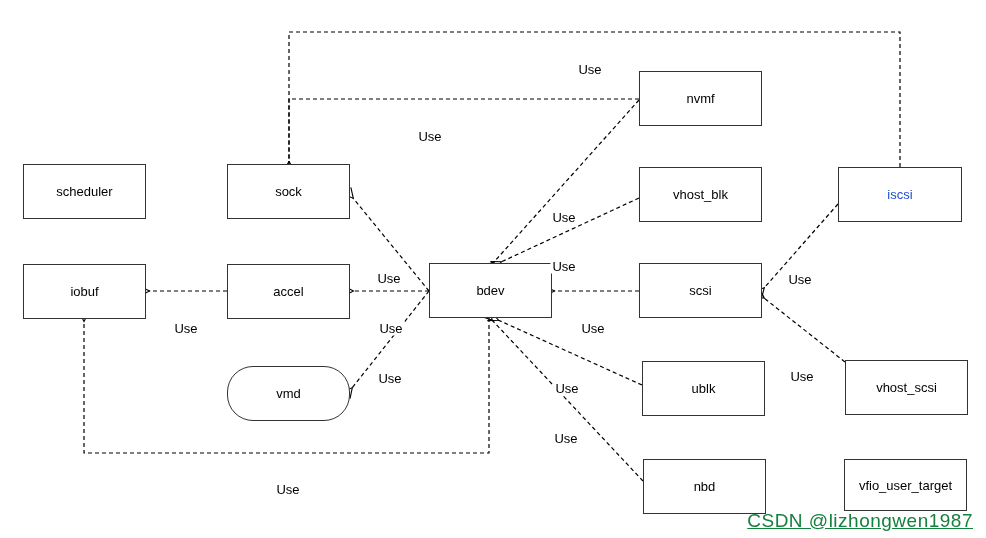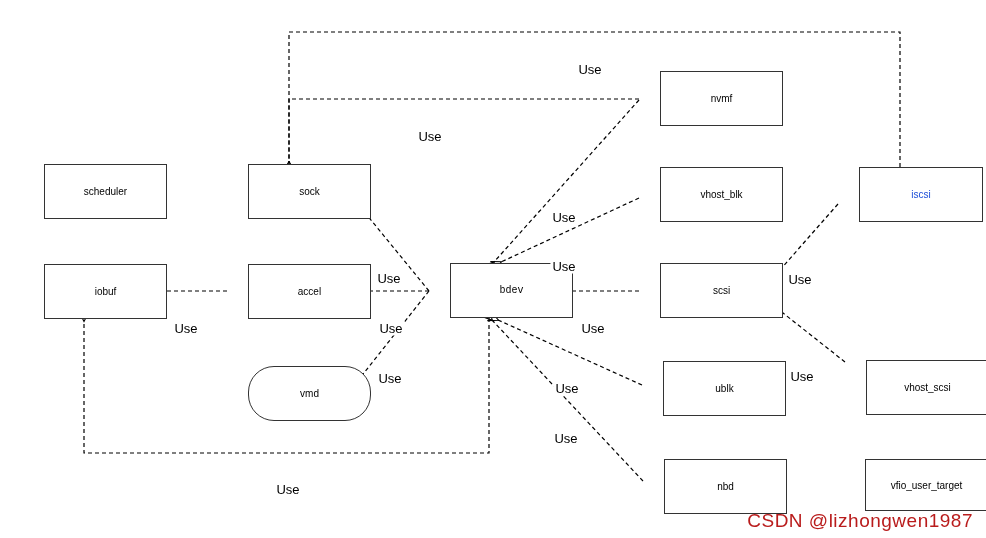--- a/index.html
+++ b/index.html
@@ -21,24 +21,23 @@
     width: 986px; height: 538px;
   }
   .node {
     position: absolute;
     box-sizing: border-box;
     background: #ffffff;
     border: 1px solid #333333;
     display: flex;
     align-items: center;
     justify-content: center;
-    font-size: 10px;
+    font-size: 13px;
     color: #000000;
     white-space: nowrap;
-    margin-left: 21px;
   }
   .edge-label {
     position: absolute;
     transform: translate(-50%, -50%);
     background: #ffffff;
     padding: 0 2px;
     font-size: 13px;
     color: #000000;
     line-height: 15px;
     white-space: nowrap;
@@ -78,21 +77,21 @@
         <polyline points="489,318 489,453 84,453 84,321" fill="none" stroke="#000000" stroke-width="1.2" stroke-dasharray="4 3" marker-end="url(#arrOpen)"></polyline>
         <polyline points="838,204 764,288" fill="none" stroke="#000000" stroke-width="1.2" stroke-dasharray="4 3" marker-end="url(#arrOpen)"></polyline>
         <polyline points="845,362 764,298" fill="none" stroke="#000000" stroke-width="1.2" stroke-dasharray="4 3" marker-end="url(#arrOpen)"></polyline>
       </svg></div>
   <div id="nodes-layer">
       <div class="node" style="left: 23px; top: 164px; width: 123px; height: 55px; background: rgb(255, 255, 255); border-color: rgb(51, 51, 51); color: rgb(0, 0, 0);">scheduler</div>
       <div class="node" style="left: 23px; top: 264px; width: 123px; height: 55px; background: rgb(255, 255, 255); border-color: rgb(51, 51, 51); color: rgb(0, 0, 0);">iobuf</div>
       <div class="node" style="left: 227px; top: 164px; width: 123px; height: 55px; background: rgb(255, 255, 255); border-color: rgb(51, 51, 51); color: rgb(0, 0, 0);">sock</div>
       <div class="node" style="left: 227px; top: 264px; width: 123px; height: 55px; background: rgb(255, 255, 255); border-color: rgb(51, 51, 51); color: rgb(0, 0, 0);">accel</div>
       <div class="node" style="left: 227px; top: 366px; width: 123px; height: 55px; background: rgb(255, 255, 255); border-color: rgb(51, 51, 51); color: rgb(0, 0, 0); border-radius: 26px;">vmd</div>
-      <div class="node" style="left: 429px; top: 263px; width: 123px; height: 55px; background: rgb(255, 255, 255); border-color: rgb(51, 51, 51); color: rgb(0, 0, 0); font-family: Liberation Mono, monospace;">bdev</div>
+      <div class="node" style="left: 429px; top: 263px; width: 123px; height: 55px; background: rgb(255, 255, 255); border-color: rgb(51, 51, 51); color: rgb(0, 0, 0);">bdev</div>
       <div class="node" style="left: 639px; top: 71px; width: 123px; height: 55px; background: rgb(255, 255, 255); border-color: rgb(51, 51, 51); color: rgb(0, 0, 0);">nvmf</div>
       <div class="node" style="left: 639px; top: 167px; width: 123px; height: 55px; background: rgb(255, 255, 255); border-color: rgb(51, 51, 51); color: rgb(0, 0, 0);">vhost_blk</div>
       <div class="node" style="left: 639px; top: 263px; width: 123px; height: 55px; background: rgb(255, 255, 255); border-color: rgb(51, 51, 51); color: rgb(0, 0, 0);">scsi</div>
       <div class="node" style="left: 642px; top: 361px; width: 123px; height: 55px; background: rgb(255, 255, 255); border-color: rgb(51, 51, 51); color: rgb(0, 0, 0);">ublk</div>
       <div class="node" style="left: 643px; top: 459px; width: 123px; height: 55px; background: rgb(255, 255, 255); border-color: rgb(51, 51, 51); color: rgb(0, 0, 0);">nbd</div>
       <div class="node" style="left: 838px; top: 167px; width: 124px; height: 55px; background: rgb(255, 255, 255); border-color: rgb(51, 51, 51); color: #1d4ed8;">iscsi</div>
       <div class="node" style="left: 845px; top: 360px; width: 123px; height: 55px; background: rgb(255, 255, 255); border-color: rgb(51, 51, 51); color: rgb(0, 0, 0);">vhost_scsi</div>
       <div class="node" style="left: 844px; top: 459px; width: 123px; height: 52px; background: rgb(255, 255, 255); border-color: rgb(51, 51, 51); color: rgb(0, 0, 0);">vfio_user_target</div>
     </div>
   <div id="labels-layer">
@@ -104,14 +103,14 @@
       <div class="edge-label" style="left: 391px; top: 291px;">Use</div>
       <div class="edge-label" style="left: 186px; top: 291px;">Use</div>
       <div class="edge-label" style="left: 389px; top: 241px;">Use</div>
       <div class="edge-label" style="left: 390px; top: 341px;">Use</div>
       <div class="edge-label" style="left: 567px; top: 351px;">Use</div>
       <div class="edge-label" style="left: 566px; top: 401px;">Use</div>
       <div class="edge-label" style="left: 288px; top: 452px;">Use</div>
       <div class="edge-label" style="left: 800px; top: 242px;">Use</div>
       <div class="edge-label" style="left: 802px; top: 339px;">Use</div>
     </div>
-  <div class="watermark" style="color: #b91c1c;">CSDN @lizhongwen1987</div>
+  <div class="watermark" style="color: #15803d; text-decoration: underline;">CSDN @lizhongwen1987</div>
 </div>
 
 </body></html>

